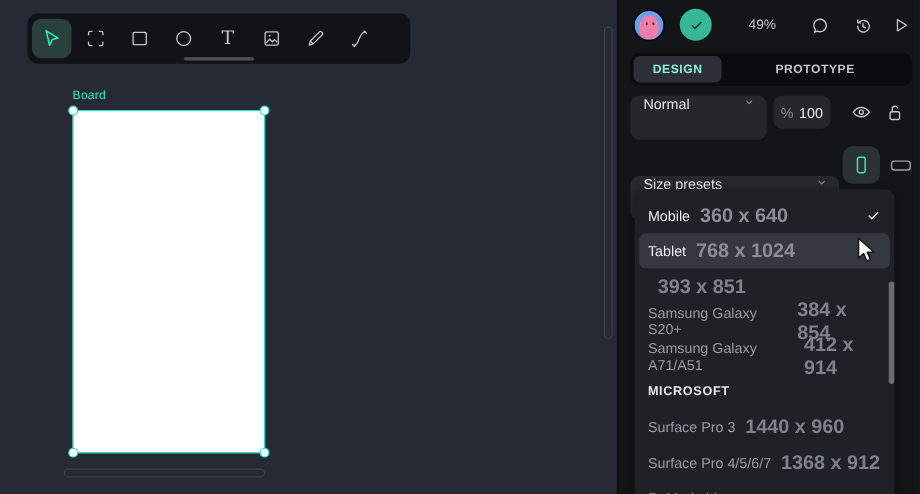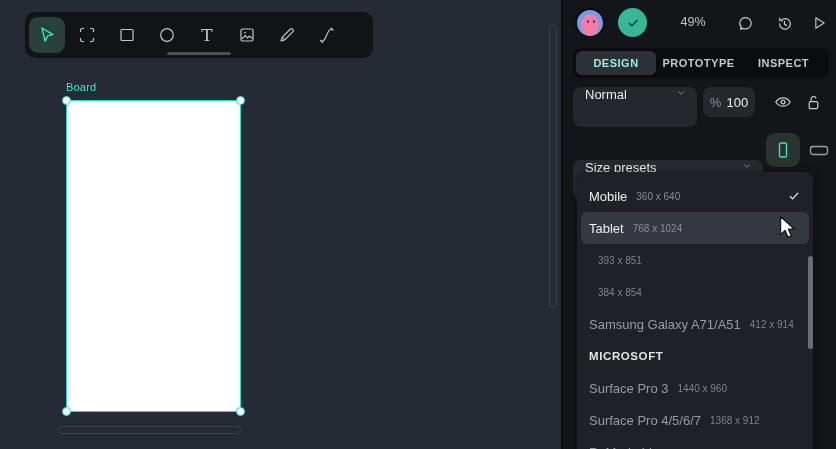--- a/index.html
+++ b/index.html
@@ -122,21 +122,21 @@
   .dropdown {
     position:absolute; left:12px; top:172px; width:236px; height:285px;
     background:#1f2127; border-radius:8px 8px 0 0; padding-top:8px;
     box-shadow:0 2px 10px rgba(0,0,0,.4);
   }
   .dd-option {
     height:32px; display:flex; align-items:center; padding:0 12px; cursor:pointer;
     font-size:13px;
   }
   .dd-option .dd-name { color:#eceef0; }
-  .dd-option .dd-dims { color:#8b8e95; margin-left:9px; font-size:10px; }
+  .dd-option .dd-dims { color:#8b8e95; margin-left:9px; font-size:18px;font-weight:bold; }
   .dd-option.muted .dd-name { color:#989ba1; }
   .dd-option.muted .dd-dims { color:#7f828a; }
   .dd-option.highlight {
     background:#35383e; border-radius:6px; margin:0 4px; padding:13px 8px; height:32px;
   }
   .dd-option .dd-check { margin-left:auto; color:#f2f3f5; display:flex; }
   .dd-header {
     height:32px; display:flex; align-items:center; padding:0 12px;
     font-size:11.5px; font-weight:bold; letter-spacing:.6px; color:#e3e5e8; cursor:default;
   }
@@ -259,21 +259,20 @@
     <button class="icon-btn icon-play">
       <svg width="18" height="18" viewBox="0 0 20 20">
           <path d="M6.5 4.3l9.2 5.7-9.2 5.7z" fill="none" stroke="currentColor" stroke-width="1.3" stroke-linejoin="round"></path>
         </svg>
     </button>
   </div>
 
   <div class="tabbar">
     <button class="tab active">DESIGN</button>
     <button class="tab">PROTOTYPE</button>
-    <button class="tab">INSPECT</button>
   </div>
 
   <div class="select sel-blend">
     <span>Normal</span>
     <span class="chev"><svg width="12" height="12" viewBox="0 0 20 20">
           <path d="M6 8l4 4 4-4" fill="none" stroke="currentColor" stroke-width="1.6" stroke-linecap="round" stroke-linejoin="round"></path>
         </svg></span>
   </div>
 
   <div class="opacity-box">
@@ -324,20 +323,21 @@
           </span>
         </div>
         <div class="dd-option highlight">
           <span class="dd-name">Tablet</span>
           <span class="dd-dims">768 x 1024</span>
         </div>
         <div class="dd-option muted">
           <span class="dd-dims">393 x 851</span>
         </div>
         <div class="dd-option muted">
+          <span class="dd-name">Samsung Galaxy S20+</span>
           <span class="dd-dims">384 x 854</span>
         </div>
         <div class="dd-option muted">
           <span class="dd-name">Samsung Galaxy A71/A51</span>
           <span class="dd-dims">412 x 914</span>
         </div>
         <div class="dd-header">MICROSOFT</div>
         <div class="dd-option muted">
           <span class="dd-name">Surface Pro 3</span>
           <span class="dd-dims">1440 x 960</span>

